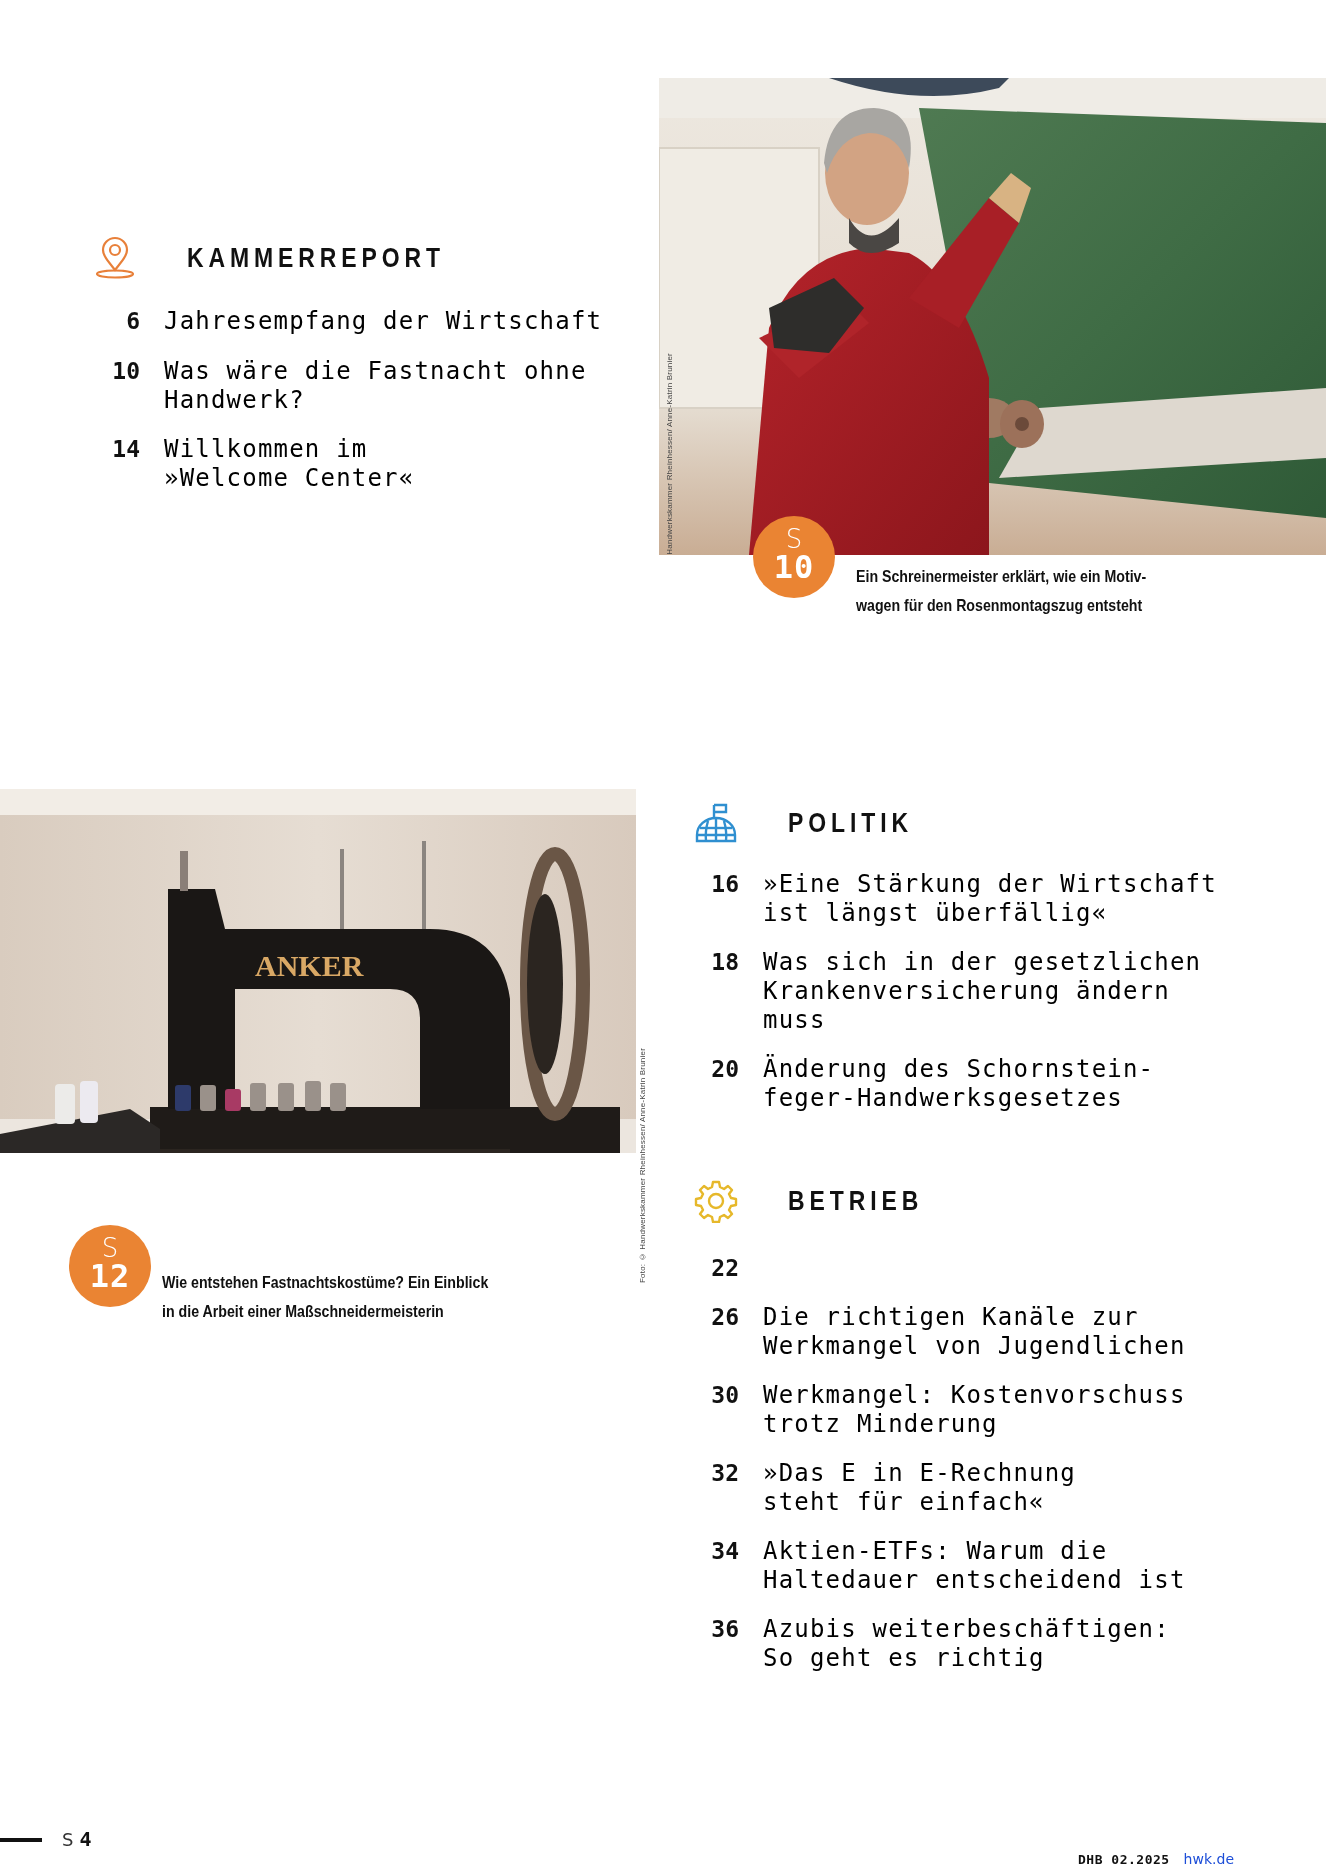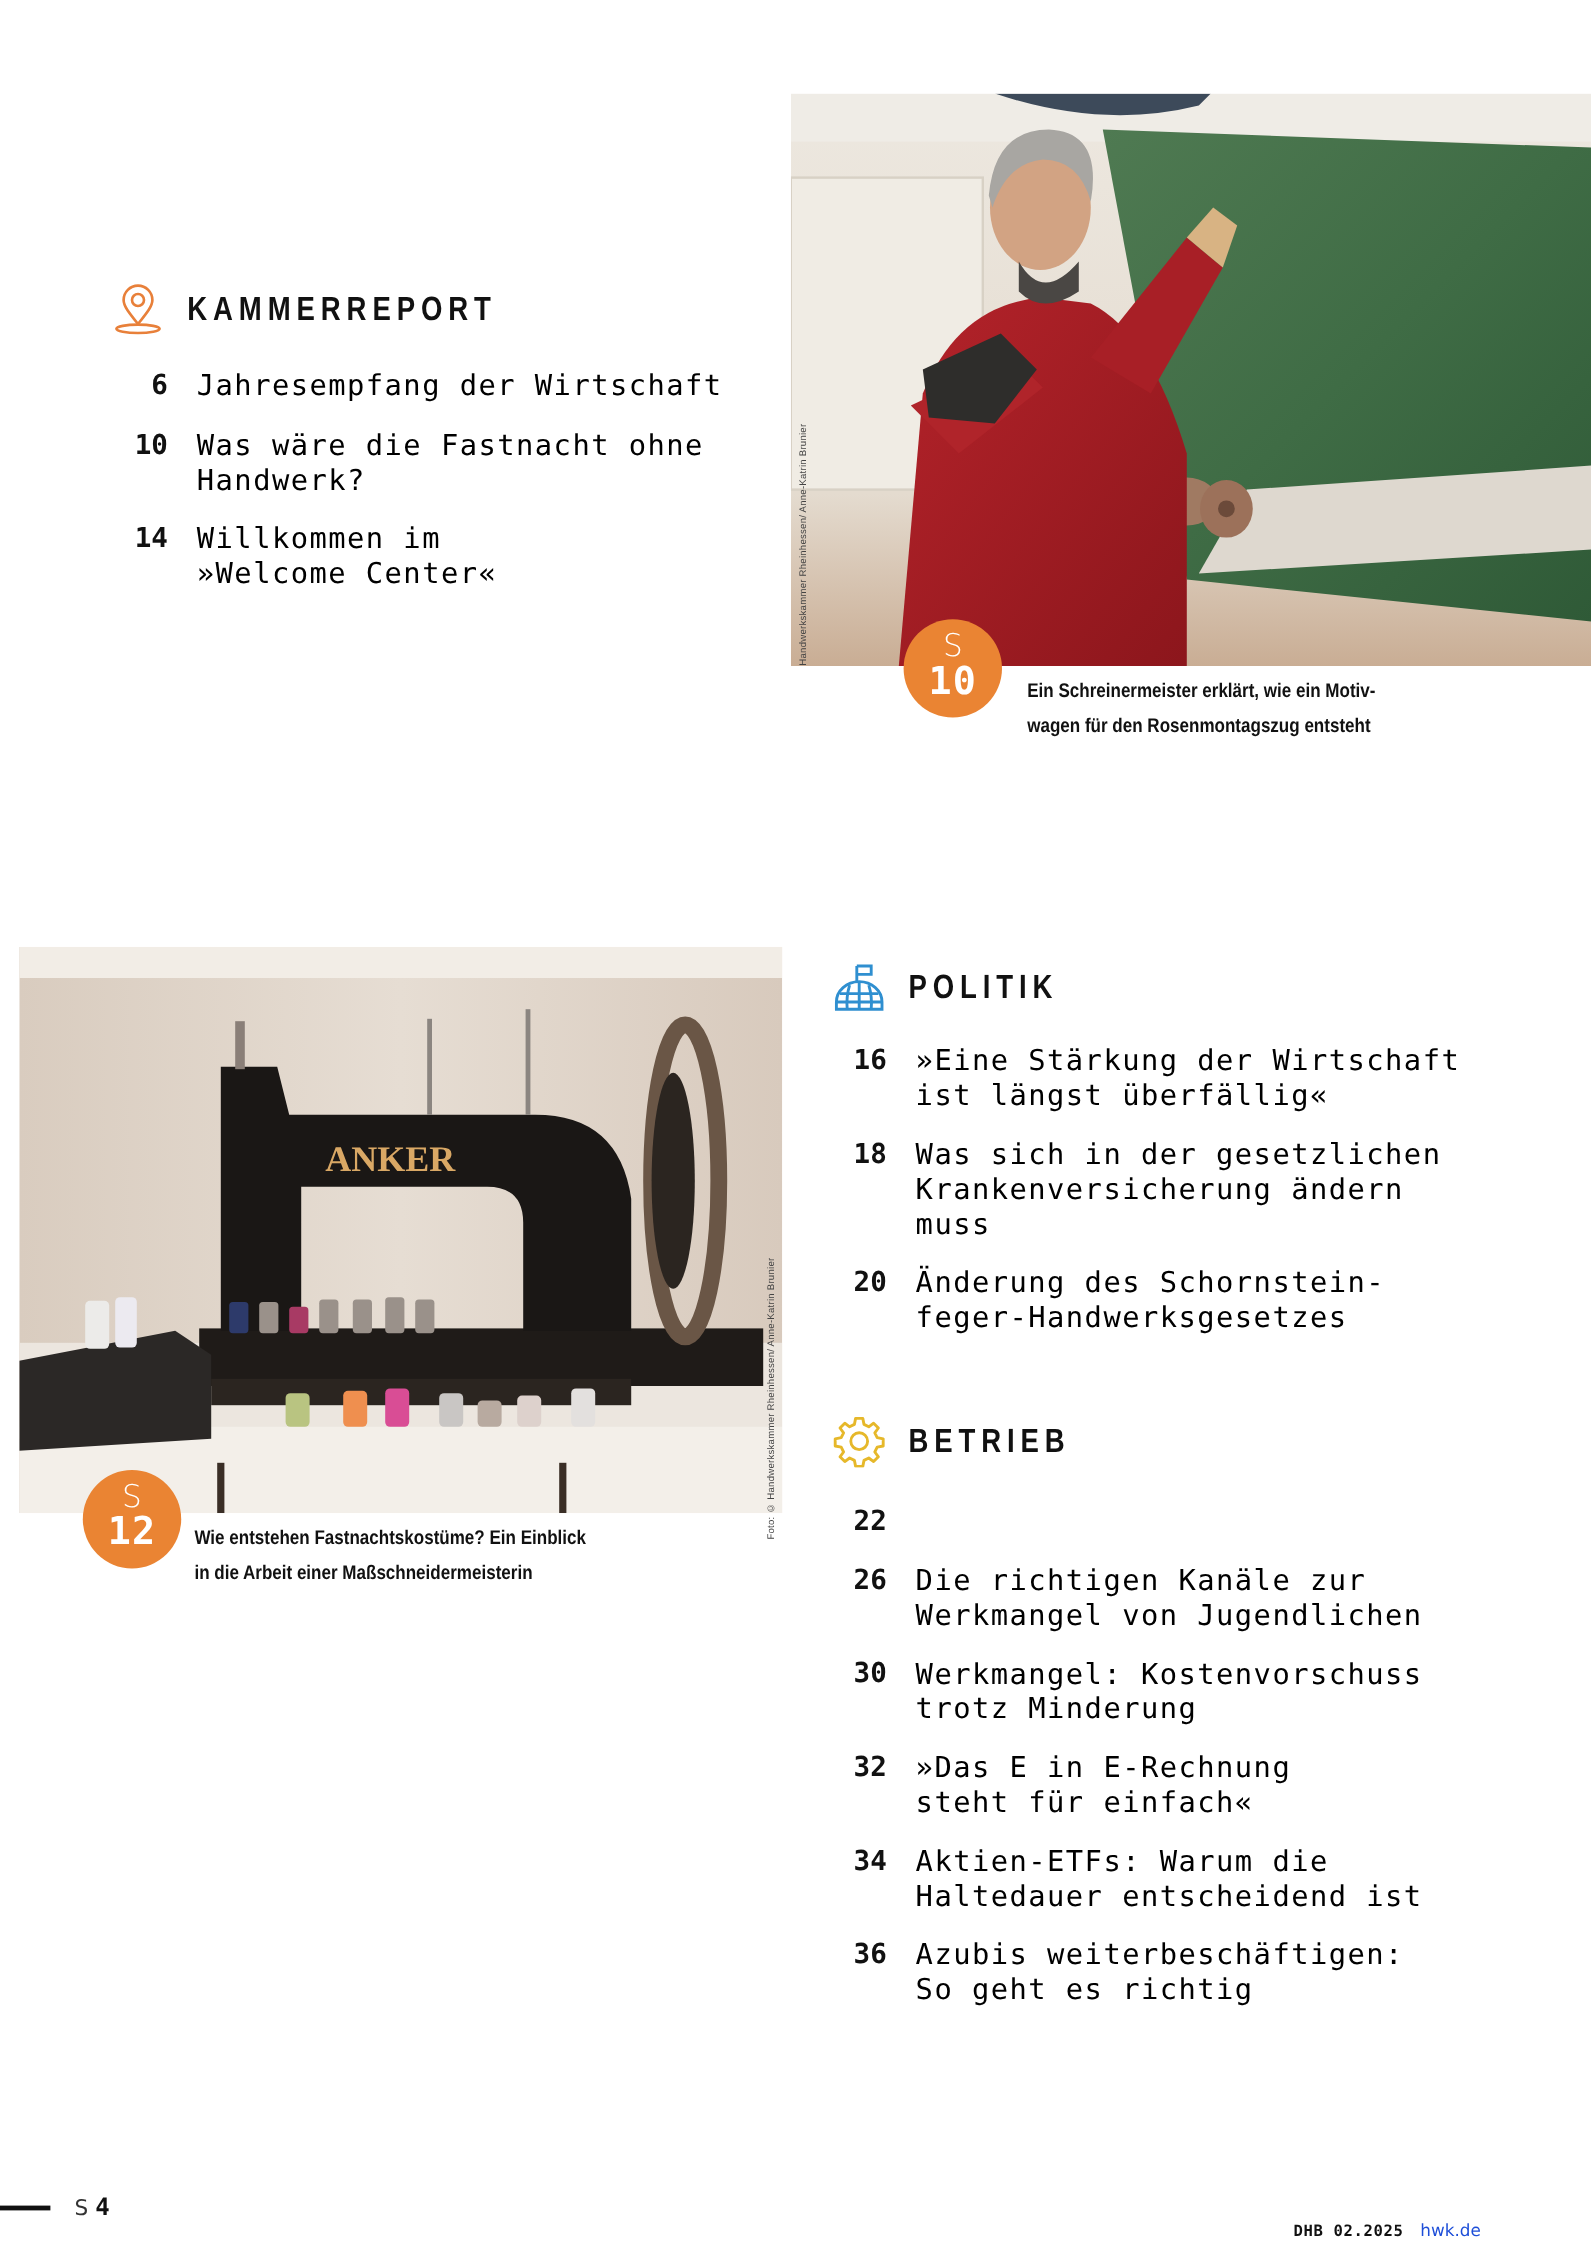--- a/index.html
+++ b/index.html
@@ -1,19 +1,19 @@
 <!DOCTYPE html>
 <html><head>
 <meta charset="utf-8">
 <style>
   html, body { margin:0; padding:0; background:#ffffff; }
   body { width:1326px; height:1875px; position:relative; overflow:hidden; font-family:"DejaVu Sans Mono","Liberation Mono",monospace; color:#1e1e1e; }
 
   .section { position:absolute; }
-  .sec-head { display:flex; align-items:center; height:52px; }
+  .sec-head { display:flex; align-items:center; height:52px;gap:31px; }
   .sec-icon { width:46px; height:46px; display:flex; align-items:center; justify-content:center; }
   .sec-title { font-family:"Liberation Sans","DejaVu Sans",sans-serif; font-weight:700; font-size:28px; letter-spacing:6px; transform:scaleX(0.82); transform-origin:left center; color:#111; margin-left:18px; }
 
   .toc { list-style:none; margin:0; padding:0; }
   .toc-item { display:flex; align-items:flex-start; margin-bottom:20px; }
   .toc-num { width:48px; flex:none; text-align:right; font-family:"DejaVu Sans Mono",monospace; font-weight:700; font-size:23px; line-height:29px; color:#111; padding-top:0px; }
   .toc-text { margin-left:24px; font-family:"DejaVu Sans Mono",monospace; font-size:24px; line-height:29px; letter-spacing:1.2px; color:#000000; font-weight:400; }
 
   
   .photo { position:absolute; overflow:hidden; }
@@ -101,21 +101,21 @@
   <span class="photo-credit" style="left:6px; bottom:0px;">Handwerkskammer Rheinhessen/ Anne-Katrin Brunier</span>
 </div>
 <div class="badge" style="left:753px; top:516px;">
   <span class="badge-s">S</span>
   <span class="badge-n">10</span>
 </div>
 <div class="caption" style="left:856px; top:562px;">
   <span>Ein Schreinermeister erklärt, wie ein Motiv-</span><br><span>wagen für den Rosenmontagszug entsteht</span>
 </div>
 
-<div class="photo" style="left:16px; top:789px; width:636px; height:472px;">
+<div class="photo" style="left:0px; top:789px; width:636px; height:364px;">
   <svg width="636" height="472" viewBox="0 0 636 472" preserveAspectRatio="none">
     <defs>
       <linearGradient id="bg2" x1="0" y1="0" x2="1" y2="0">
         <stop offset="0" stop-color="#d9ccbf"></stop>
           <stop offset="0.5" stop-color="#e6ddd3"></stop>
           <stop offset="1" stop-color="#d8cabd"></stop>
       </linearGradient>
     </defs>
     <rect width="636" height="472" fill="url(#bg2)"></rect>
     <rect x="0" y="0" width="636" height="26" fill="#f2ede6"></rect>

